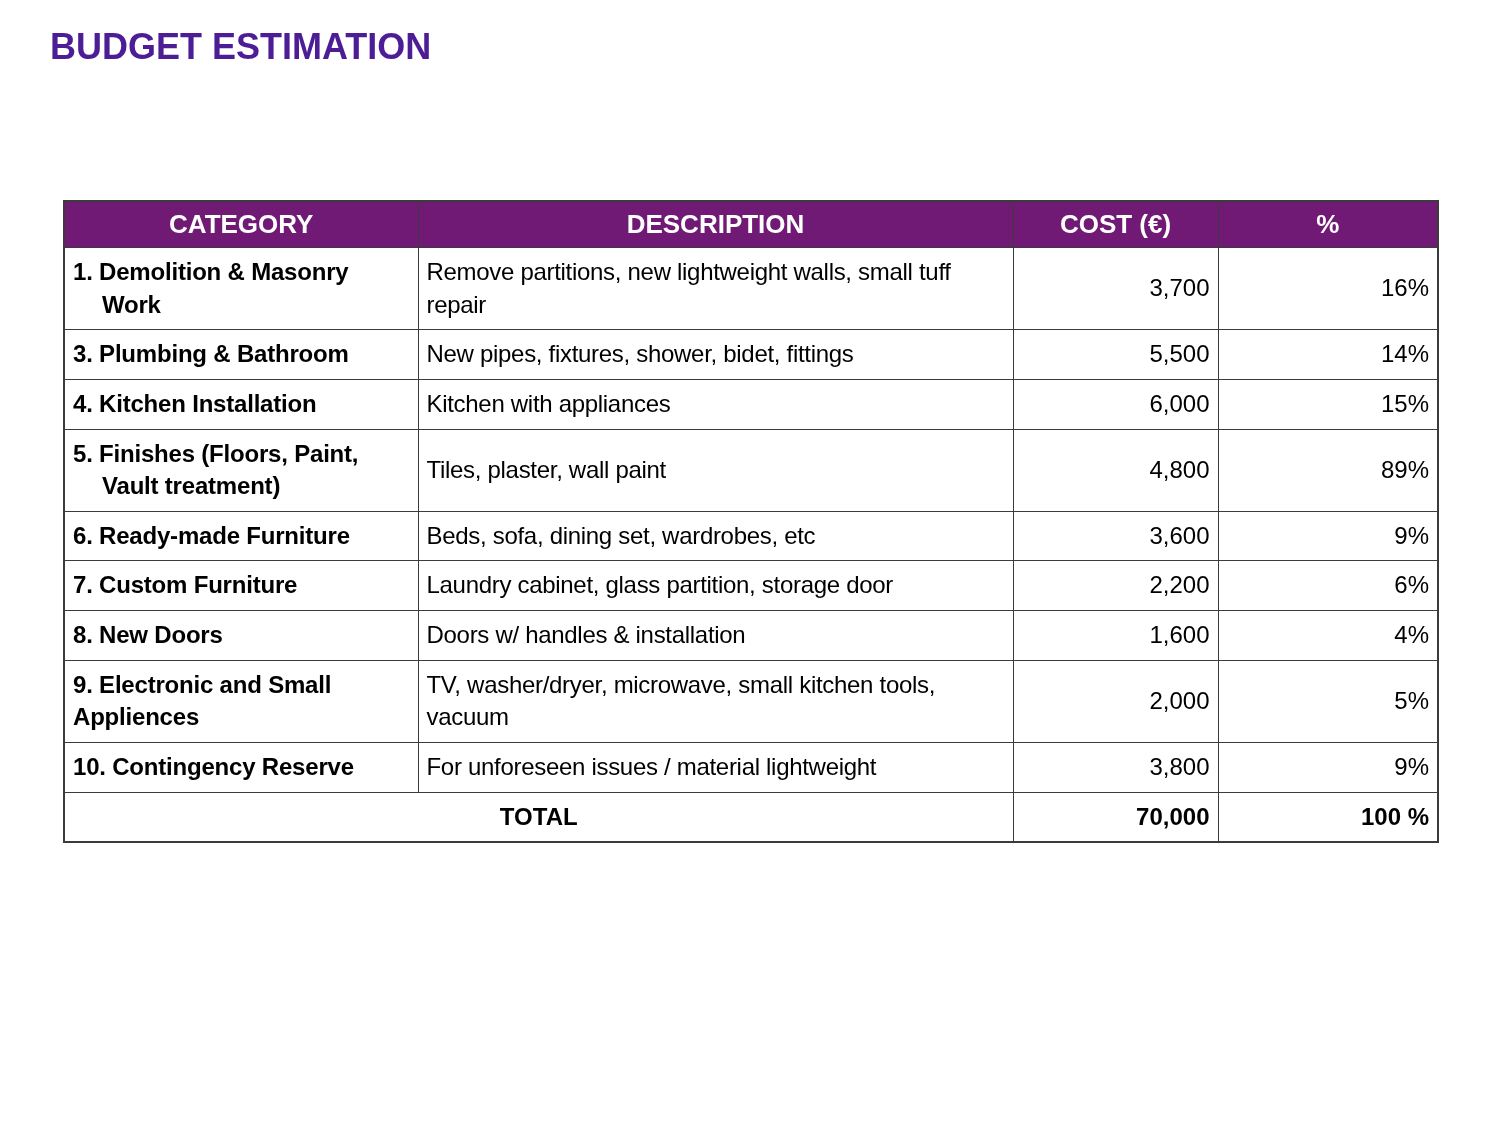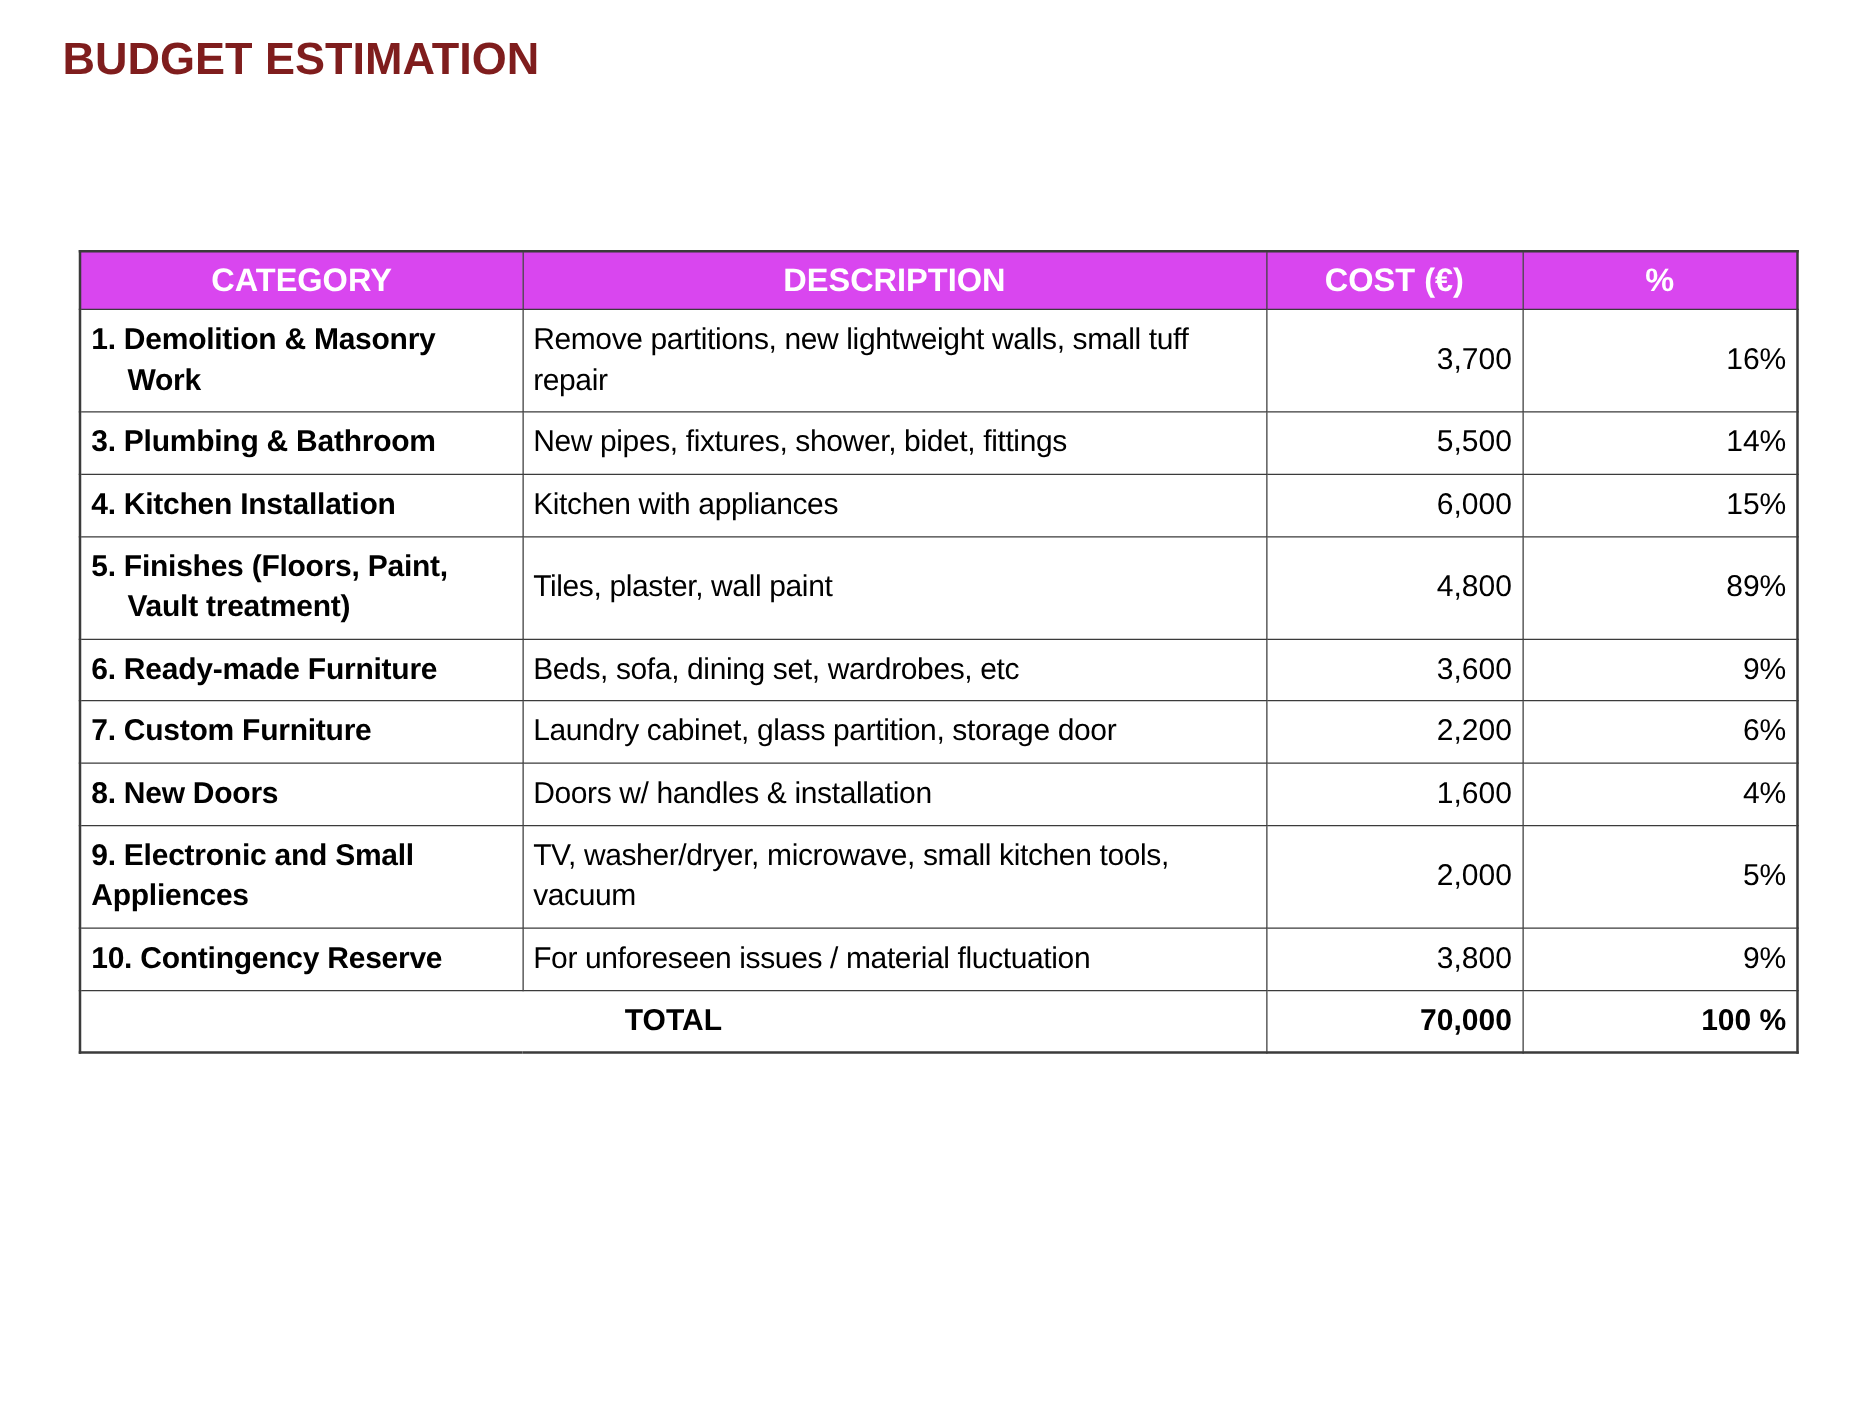--- a/index.html
+++ b/index.html
@@ -14,33 +14,33 @@
     font-family: "Liberation Sans", sans-serif;
     color: #000000;
   }
   .page-title {
     position: absolute;
     left: 50px;
     top: 26px;
     margin: 0;
     font-size: 36px;
     font-weight: bold;
-    color: #7f1d1d;
+    color: #4c1d95;
   }
   table.budget {
     position: absolute;
     left: 63px;
     top: 200px;
     width: 1374px;
     border-collapse: collapse;
     table-layout: fixed;
     border: 2.5px solid #3b3b3b;
   }
   table.budget th {
-    background: #d946ef;
+    background: #701a75;
     color: #ffffff;
     font-weight: bold;
     font-size: 26px;
     text-align: center;
     vertical-align: middle;
     padding: 7px 6px;
     border: 1.5px solid #3b3b3b;
   }
   table.budget td {
     border: 1.5px solid #3b3b3b;
@@ -143,21 +143,21 @@
         <td class="num pct">4%</td>
       </tr>
       <tr>
         <td class="cat">9. Electronic and Small Appliences</td>
         <td class="desc">TV, washer/dryer, microwave, small kitchen tools, vacuum</td>
         <td class="num">2,000</td>
         <td class="num pct">5%</td>
       </tr>
       <tr>
         <td class="cat">10. Contingency Reserve</td>
-        <td class="desc">For unforeseen issues / material fluctuation</td>
+        <td class="desc">For unforeseen issues / material lightweight</td>
         <td class="num">3,800</td>
         <td class="num pct">9%</td>
       </tr>
     </tbody>
   <tfoot>
     <tr>
       <td colspan="2" class="total-label">TOTAL</td>
       <td class="num">70,000</td>
       <td class="num pct">100 %</td>
     </tr>

